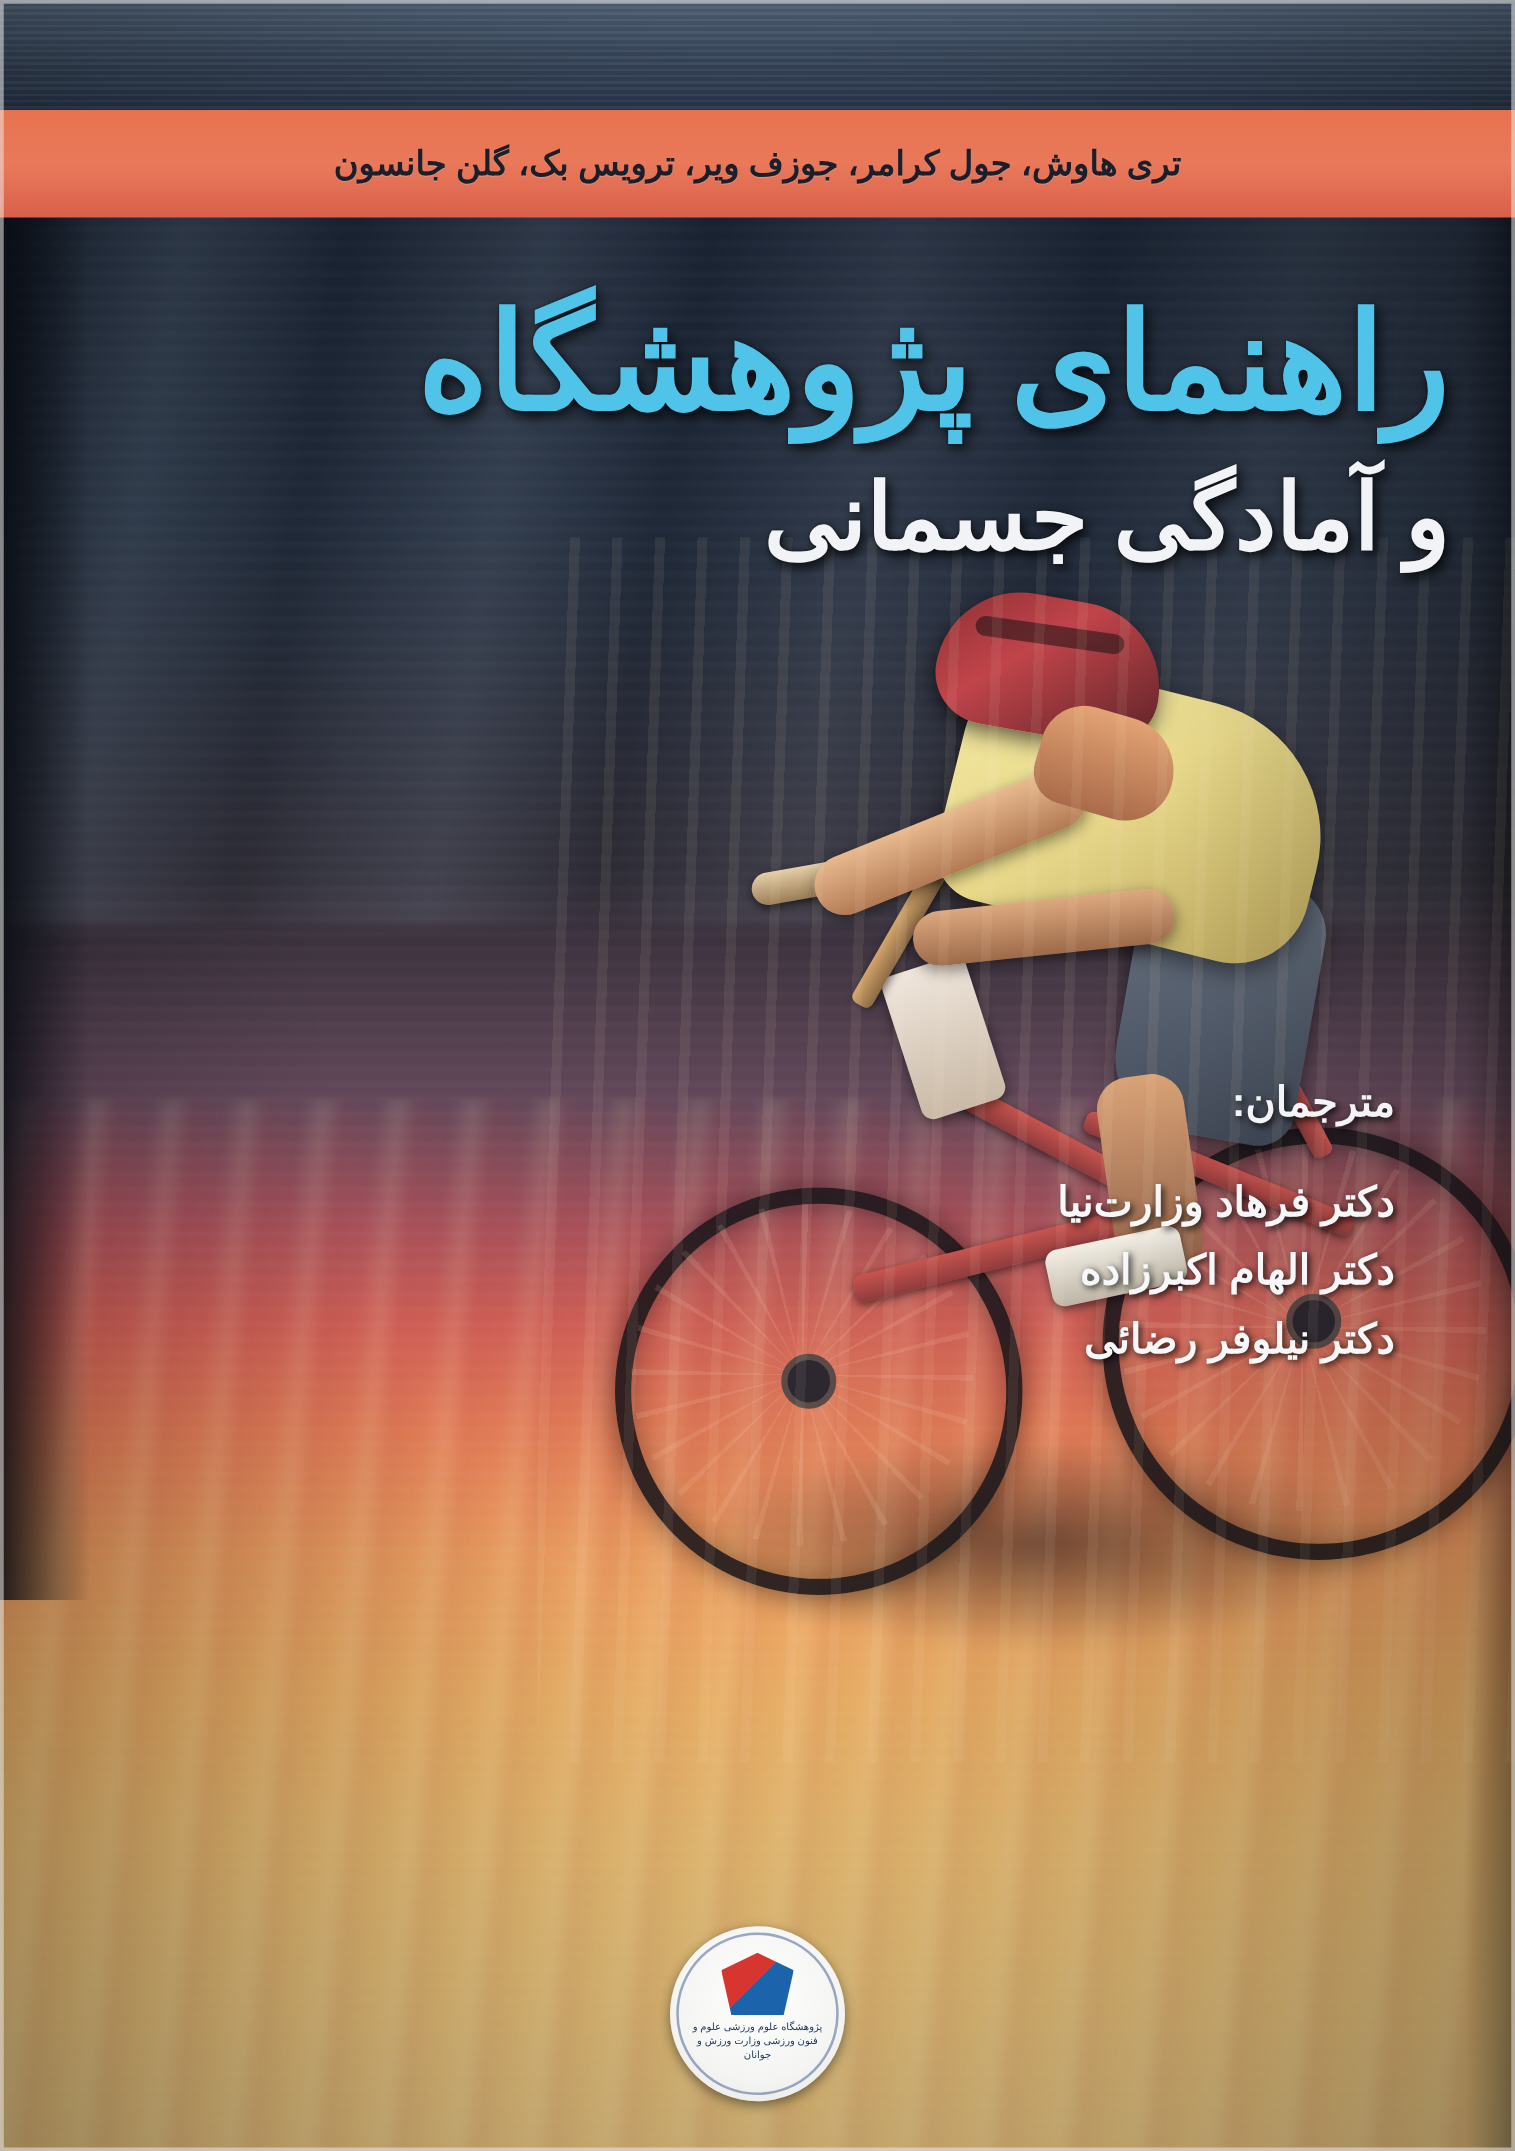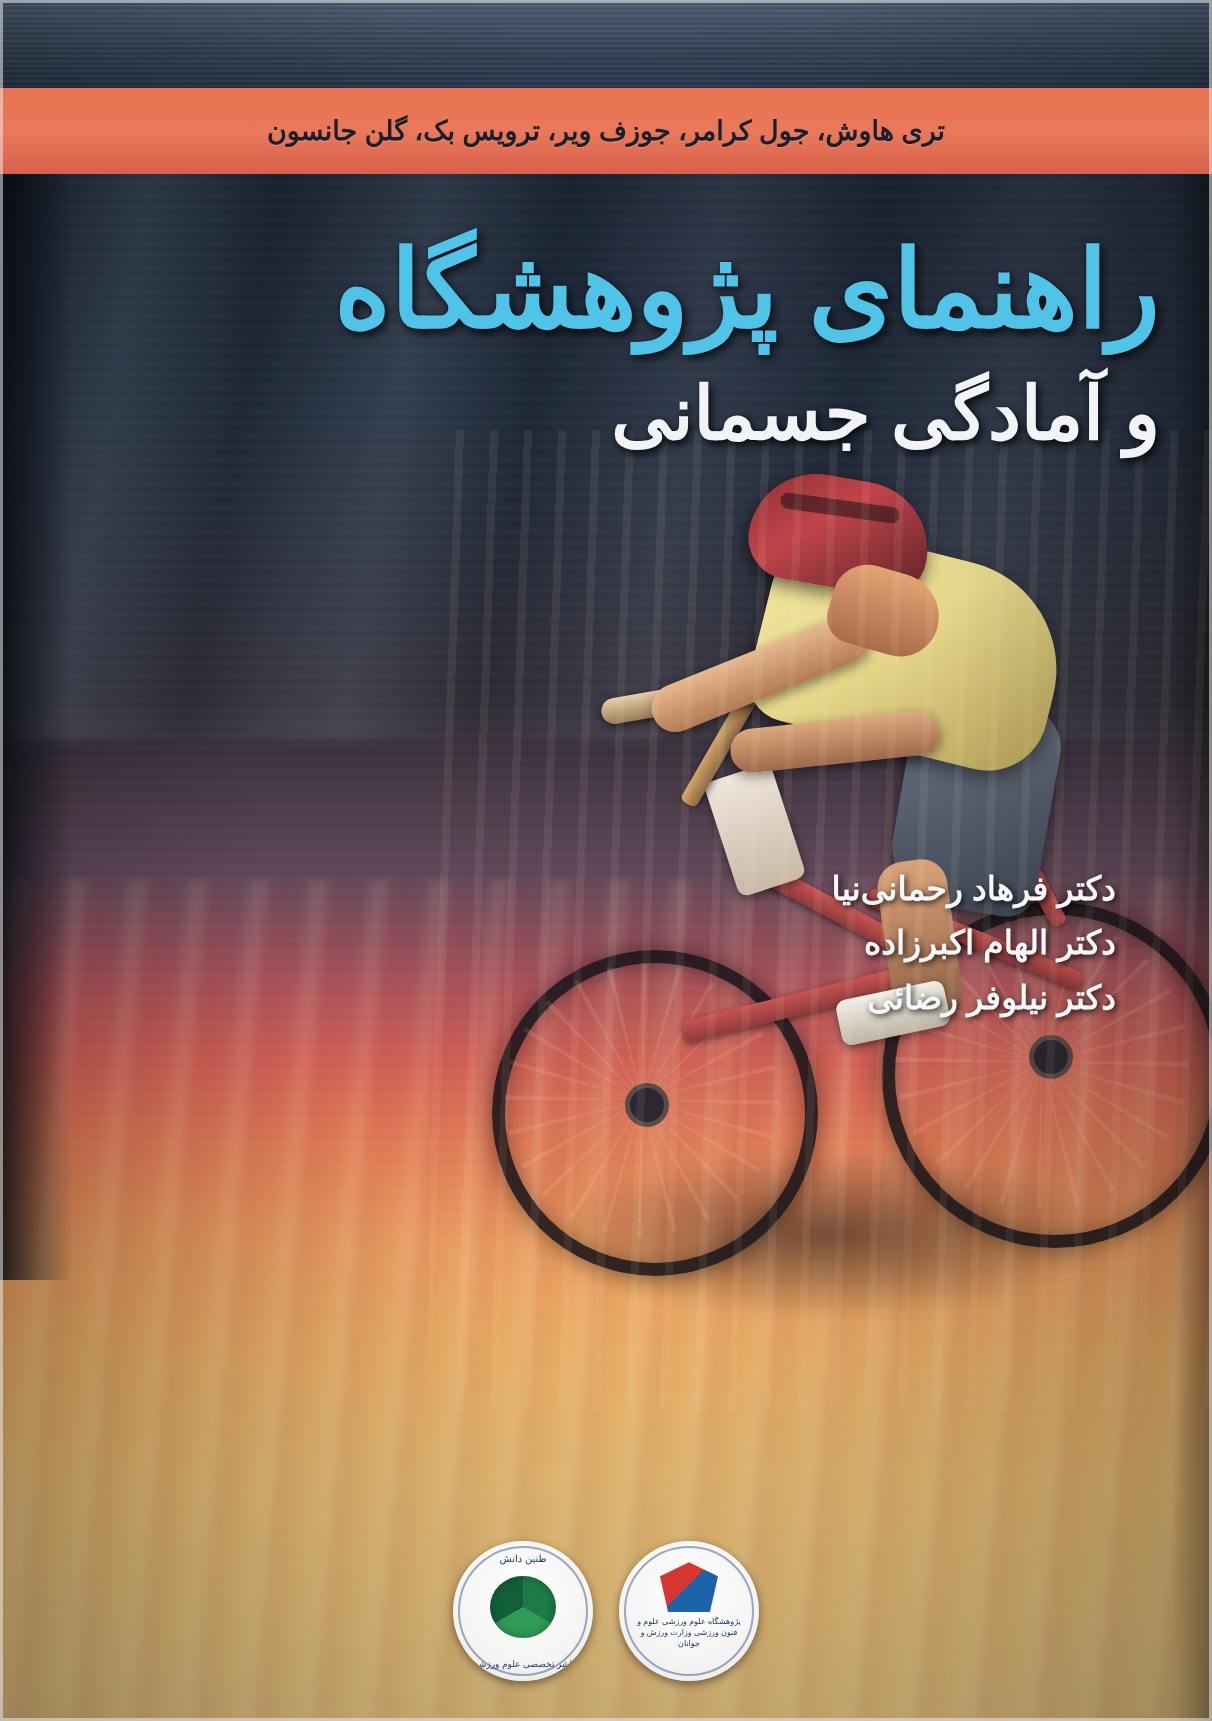--- a/index.html
+++ b/index.html
@@ -412,35 +412,30 @@
   <div class="authors-band">
     <div class="authors-text">تری هاوش، جول کرامر، جوزف ویر، ترویس بک، گلن جانسون</div>
   </div>
 
   <div class="title-block">
     <div class="title-main">راهنمای پژوهشگاه</div>
     <div class="title-sub line3">و آمادگی جسمانی</div>
   </div>
 
   <div class="translators">
-    <div class="translator-name">دکتر فرهاد رحمانی‌نیا</div>
+    <div class="translators-label">مترجمان:</div>
+    <div class="translator-name">دکتر فرهاد وزارت‌نیا</div>
     <div class="translator-name">دکتر الهام اکبرزاده</div>
     <div class="translator-name">دکتر نیلوفر رضائی</div>
   </div>
 
   <div class="logos">
     <div class="logo">
       <div class="ring"></div>
       <div class="logo-mark-1"></div>
       <div class="logo-text">پژوهشگاه علوم ورزشی
 علوم و فنون ورزشی
 وزارت ورزش و جوانان</div>
     </div>
-    <div class="logo">
-      <div class="ring"></div>
-      <div class="logo-top-text">طنین دانش</div>
-      <div class="logo-mark-2"></div>
-      <div class="logo-bottom-text">ناشر تخصصی علوم ورزشی</div>
-    </div>
   </div>
 
   <div class="paper-edge"></div>
 </div>
 
 </body></html>

